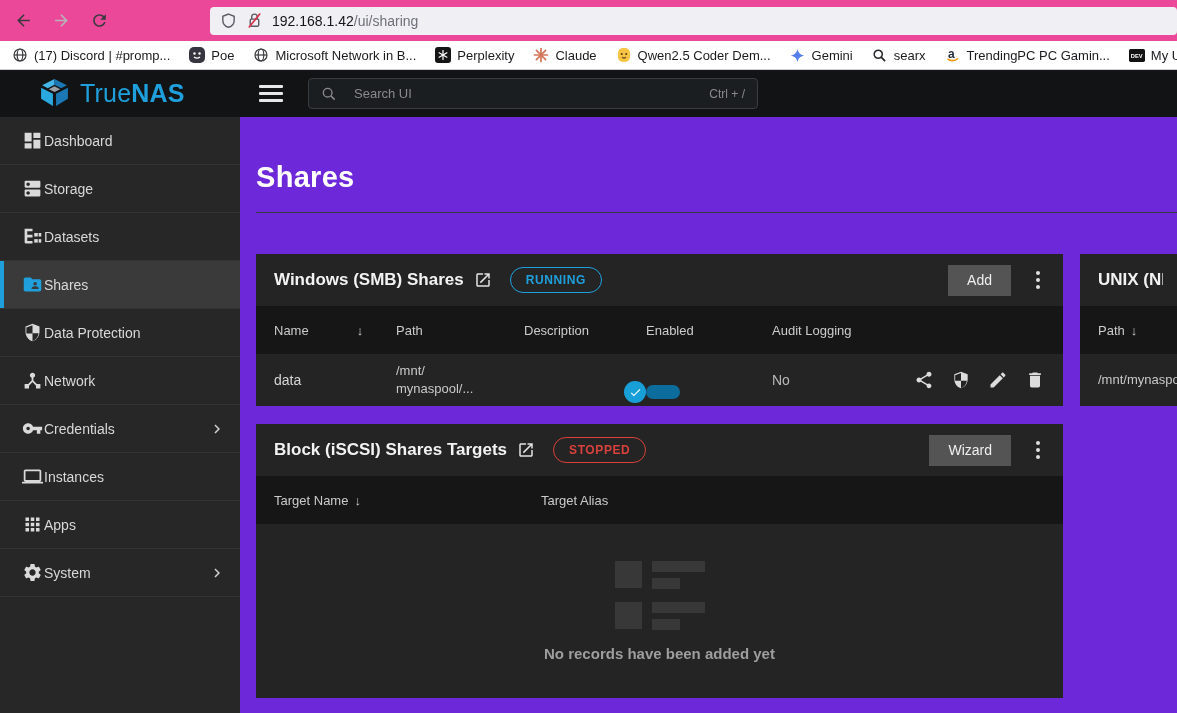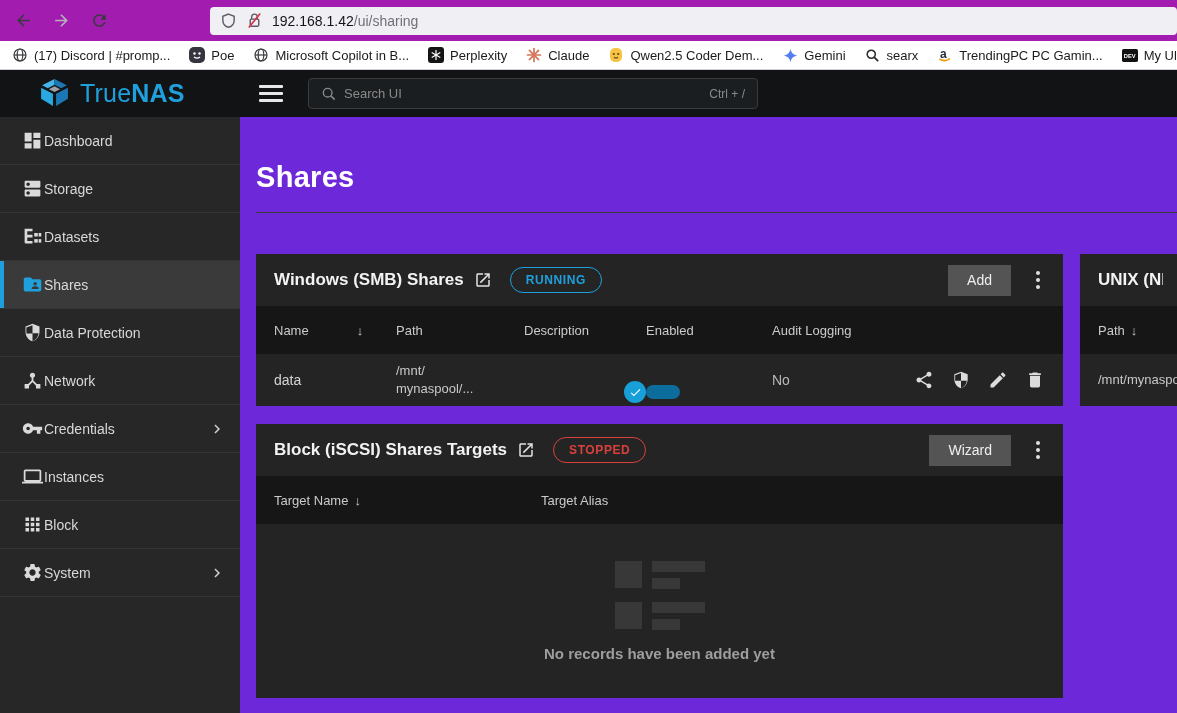--- a/index.html
+++ b/index.html
@@ -1,21 +1,21 @@
 <!DOCTYPE html>
 <html><head>
 <meta charset="utf-8">
 <style>
   * { margin:0; padding:0; box-sizing:border-box; }
   html,body { width:1177px; height:713px; overflow:hidden; background:#1b1b1b;
     font-family:"Liberation Sans", sans-serif; }
   .screen { width:1177px; height:713px; display:flex; flex-direction:column; }
 
   
-  .b-toolbar { height:41px; background:#a21caf; display:flex; align-items:center; flex-shrink:0; }
+  .b-toolbar { height:41px; background:#ec4899; display:flex; align-items:center; flex-shrink:0; }
   .b-navbtn { width:30px; height:30px; display:flex; align-items:center; justify-content:center; border-radius:4px; margin-left:8px; }
   .b-navbtn svg { width:19px; height:19px; }
   .urlbar { margin-left:96px; flex:1; height:28px; background:#f0f0f4; border-radius:4px;
     display:flex; align-items:center; padding:0 10px; }
   .urlbar svg { width:17px; height:17px; flex-shrink:0; }
   .url-text { margin-left:9px; font-size:14px; color:#15141a; white-space:nowrap; }
   .url-path { color:#6f6f7a; }
   .lockwrap { margin-left:9px; position:relative; display:flex; }
 
   .b-bookmarks { height:29px; background:#ffffff; border-bottom:1px solid #d0d0d4;
@@ -28,21 +28,21 @@
   .app-header { height:47px; background:#111315; display:flex; align-items:center; flex-shrink:0; }
   .logo-zone { width:240px; display:flex; align-items:center; padding-left:38px; flex-shrink:0; }
   .logo-mark { width:33px; height:29px; margin-right:9px; }
   .logo-text { font-size:25px; color:#1fa0dc; letter-spacing:0.2px; }
   .logo-text b { font-weight:700; }
   .hamburger { width:24px; height:24px; margin-left:19px; display:flex; flex-direction:column; justify-content:center; gap:4px; cursor:pointer; }
   .hamburger span { display:block; height:3px; background:#e8e8e8; border-radius:1px; }
   .searchbox { margin-left:25px; width:450px; height:31px; background:#1b1e20; border:1px solid #3a3d3f;
     border-radius:4px; display:flex; align-items:center; padding:0 12px; }
   .searchbox svg { width:16px; height:16px; }
-  .search-ph { margin-left:7px; font-size:13px; color:#8a8a8a; flex:1; }
+  .search-ph { margin-left:17px; font-size:13px; color:#8a8a8a; flex:1; }
   .search-hint { font-size:12px; color:#8a8a8a; }
 
   .app-body { flex:1; display:flex; min-height:0; }
 
   
   .sidebar { width:240px; background:#272727; flex-shrink:0; overflow:hidden; }
   .nav-item { height:48px; display:flex; align-items:center; border-bottom:1px solid #343434;
     padding-left:20px; position:relative; cursor:pointer; }
   .nav-item.active { background:#3a3a3a; }
   .nav-item.active::before { content:""; position:absolute; left:0; top:0; bottom:0; width:4px; background:#1fa0dc; }
@@ -170,21 +170,21 @@
     <div class="bm">
       <span class="bm-ic">
           <svg viewBox="0 0 24 24" width="16" height="16">
             <g fill="none" stroke="#3a3a3e" stroke-width="1.8">
               <circle cx="12" cy="12" r="9"></circle>
               <ellipse cx="12" cy="12" rx="4.2" ry="9"></ellipse>
               <line x1="3" y1="12" x2="21" y2="12"></line>
             </g>
           </svg>
         </span>
-      <span>Microsoft Copilot in B...</span>
+      <span>Microsoft Network in B...</span>
     </div>
     <div class="bm">
       <span class="bm-ic">
           <svg viewBox="0 0 16 16" width="16" height="16">
             <rect width="16" height="16" rx="3" fill="#151515"></rect>
             <g stroke="#fff" stroke-width="1.2">
               <line x1="8" y1="3" x2="8" y2="13"></line>
               <line x1="3.7" y1="5.5" x2="12.3" y2="10.5"></line>
               <line x1="12.3" y1="5.5" x2="3.7" y2="10.5"></line>
             </g>
@@ -356,21 +356,21 @@
               </svg>
             </span>
           <span class="nav-label">Instances</span>
         </div>
         <div class="nav-item">
           <span class="nav-icon">
               <svg viewBox="0 0 24 24">
                 <path d="M4 8h4V4H4v4zm6 12h4v-4h-4v4zm-6 0h4v-4H4v4zm0-6h4v-4H4v4zm6 0h4v-4h-4v4zm6-10v4h4V4h-4zm-6 4h4V4h-4v4zm6 6h4v-4h-4v4zm0 6h4v-4h-4v4z"></path>
               </svg>
             </span>
-          <span class="nav-label">Block</span>
+          <span class="nav-label">Apps</span>
         </div>
         <div class="nav-item">
           <span class="nav-icon">
               <svg viewBox="0 0 24 24">
                 <path d="M19.14 12.94c.04-.3.06-.61.06-.94 0-.32-.02-.64-.07-.94l2.03-1.58c.18-.14.23-.41.12-.61l-1.92-3.32c-.12-.22-.37-.29-.59-.22l-2.39.96c-.5-.38-1.03-.7-1.62-.94l-.36-2.54c-.04-.24-.24-.41-.48-.41h-3.84c-.24 0-.43.17-.47.41l-.36 2.54c-.59.24-1.13.57-1.62.94l-2.39-.96c-.22-.08-.47 0-.59.22L2.74 8.87c-.12.21-.08.47.12.61l2.03 1.58c-.05.3-.09.63-.09.94s.02.64.07.94l-2.03 1.58c-.18.14-.23.41-.12.61l1.92 3.32c.12.22.37.29.59.22l2.39-.96c.5.38 1.03.7 1.62.94l.36 2.54c.05.24.24.41.48.41h3.84c.24 0 .44-.17.47-.41l.36-2.54c.59-.24 1.13-.56 1.62-.94l2.39.96c.22.08.47 0 .59-.22l1.92-3.32c.12-.22.07-.47-.12-.61l-2.01-1.58zM12 15.6c-1.98 0-3.6-1.62-3.6-3.6s1.62-3.6 3.6-3.6 3.6 1.62 3.6 3.6-1.62 3.6-3.6 3.6z"></path>
               </svg>
             </span>
           <span class="nav-label">System</span>
           <span class="nav-chevron">
               <svg viewBox="0 0 24 24">

